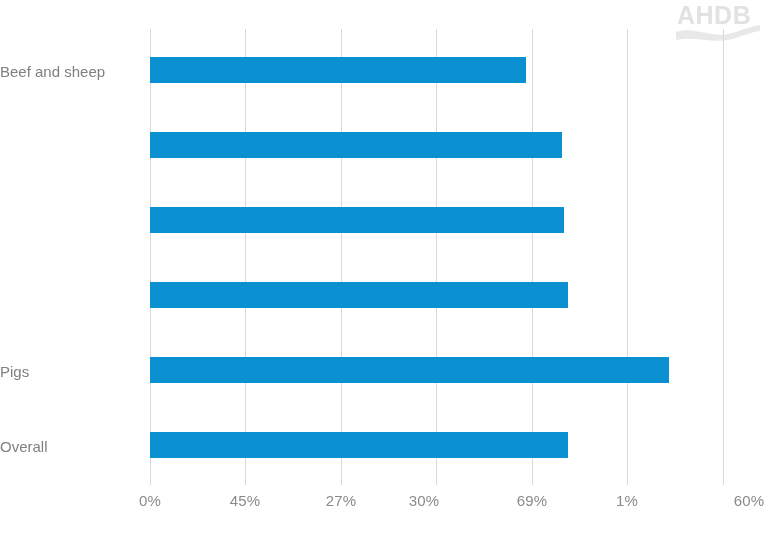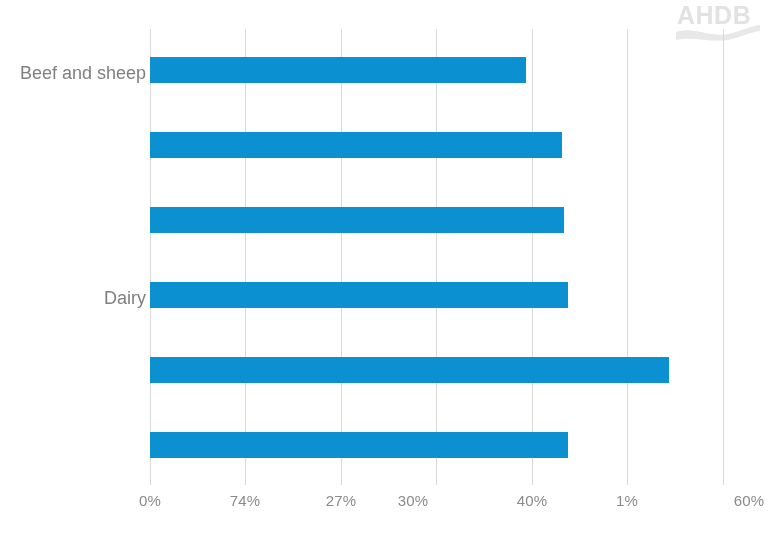--- a/index.html
+++ b/index.html
@@ -50,24 +50,23 @@
     width: 80px;
     margin-left: -40px;
     text-align: center;
     font-size: 15px;
     color: #8a8a8a;
     letter-spacing: 0.2px;
   }
 
   .cat-label {
     position: absolute;
-    left: 8px;
+    left: 0;
     width: 138px;
-    text-align: right;
-    font-size: 18px;
+    font-size: 15px;
     color: #808080;
     line-height: 1;
   }
 
   .bar {
     position: absolute;
     left: 150px;
     height: 26px;
     background: #0b90d1;
   }
@@ -88,29 +87,30 @@
 
     <div class="gridline" style="left:150px"></div>
     <div class="gridline" style="left:245px"></div>
     <div class="gridline" style="left:341px"></div>
     <div class="gridline" style="left:436px"></div>
     <div class="gridline" style="left:532px"></div>
     <div class="gridline" style="left:627px"></div>
     <div class="gridline" style="left:723px"></div>
 
     <div class="tick-label" style="left:150px">0%</div>
-    <div class="tick-label" style="left:245px">74%</div>
+    <div class="tick-label" style="left:245px">45%</div>
     <div class="tick-label" style="left:341px">27%</div>
-    <div class="tick-label" style="left:413px">30%</div>
-    <div class="tick-label" style="left:532px">40%</div>
+    <div class="tick-label" style="left:424px">30%</div>
+    <div class="tick-label" style="left:532px">69%</div>
     <div class="tick-label" style="left:627px">1%</div>
     <div class="tick-label" style="left:749px">60%</div>
 
     <div class="cat-label" style="top:64px">Beef and sheep</div>
-    <div class="cat-label" style="top:289px">Dairy</div>
+    <div class="cat-label" style="top:364px">Pigs</div>
+    <div class="cat-label" style="top:439px">Overall</div>
 
     <div class="bar" style="top: 57px; width: 376.27px; background: rgb(11, 144, 209);"></div>
     <div class="bar" style="top: 132px; width: 411.605px; background: rgb(11, 144, 209);"></div>
     <div class="bar" style="top: 207px; width: 413.515px; background: rgb(11, 144, 209);"></div>
     <div class="bar" style="top: 282px; width: 418.29px; background: rgb(11, 144, 209);"></div>
     <div class="bar" style="top: 357px; width: 518.565px; background: rgb(11, 144, 209);"></div>
     <div class="bar" style="top: 432px; width: 418.29px; background: rgb(11, 144, 209);"></div>
 
   </div>
 </div>

